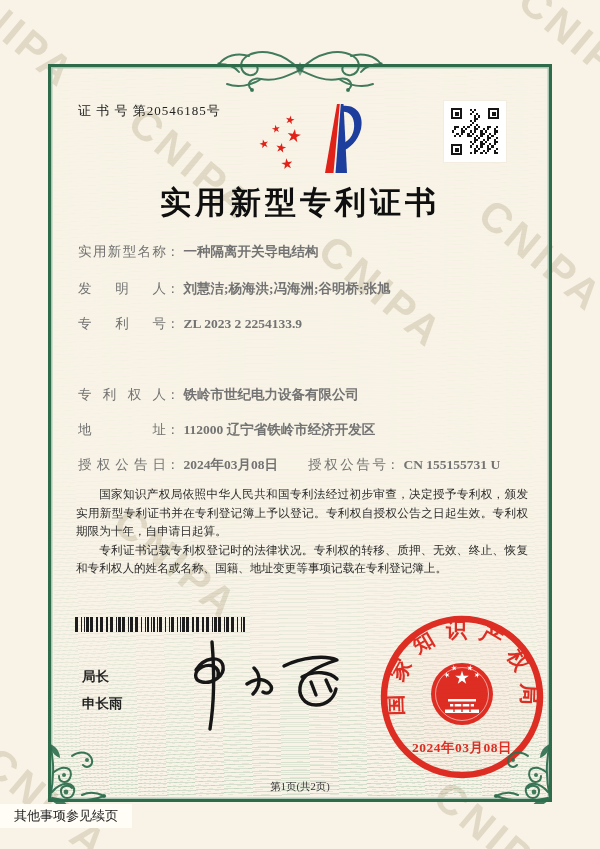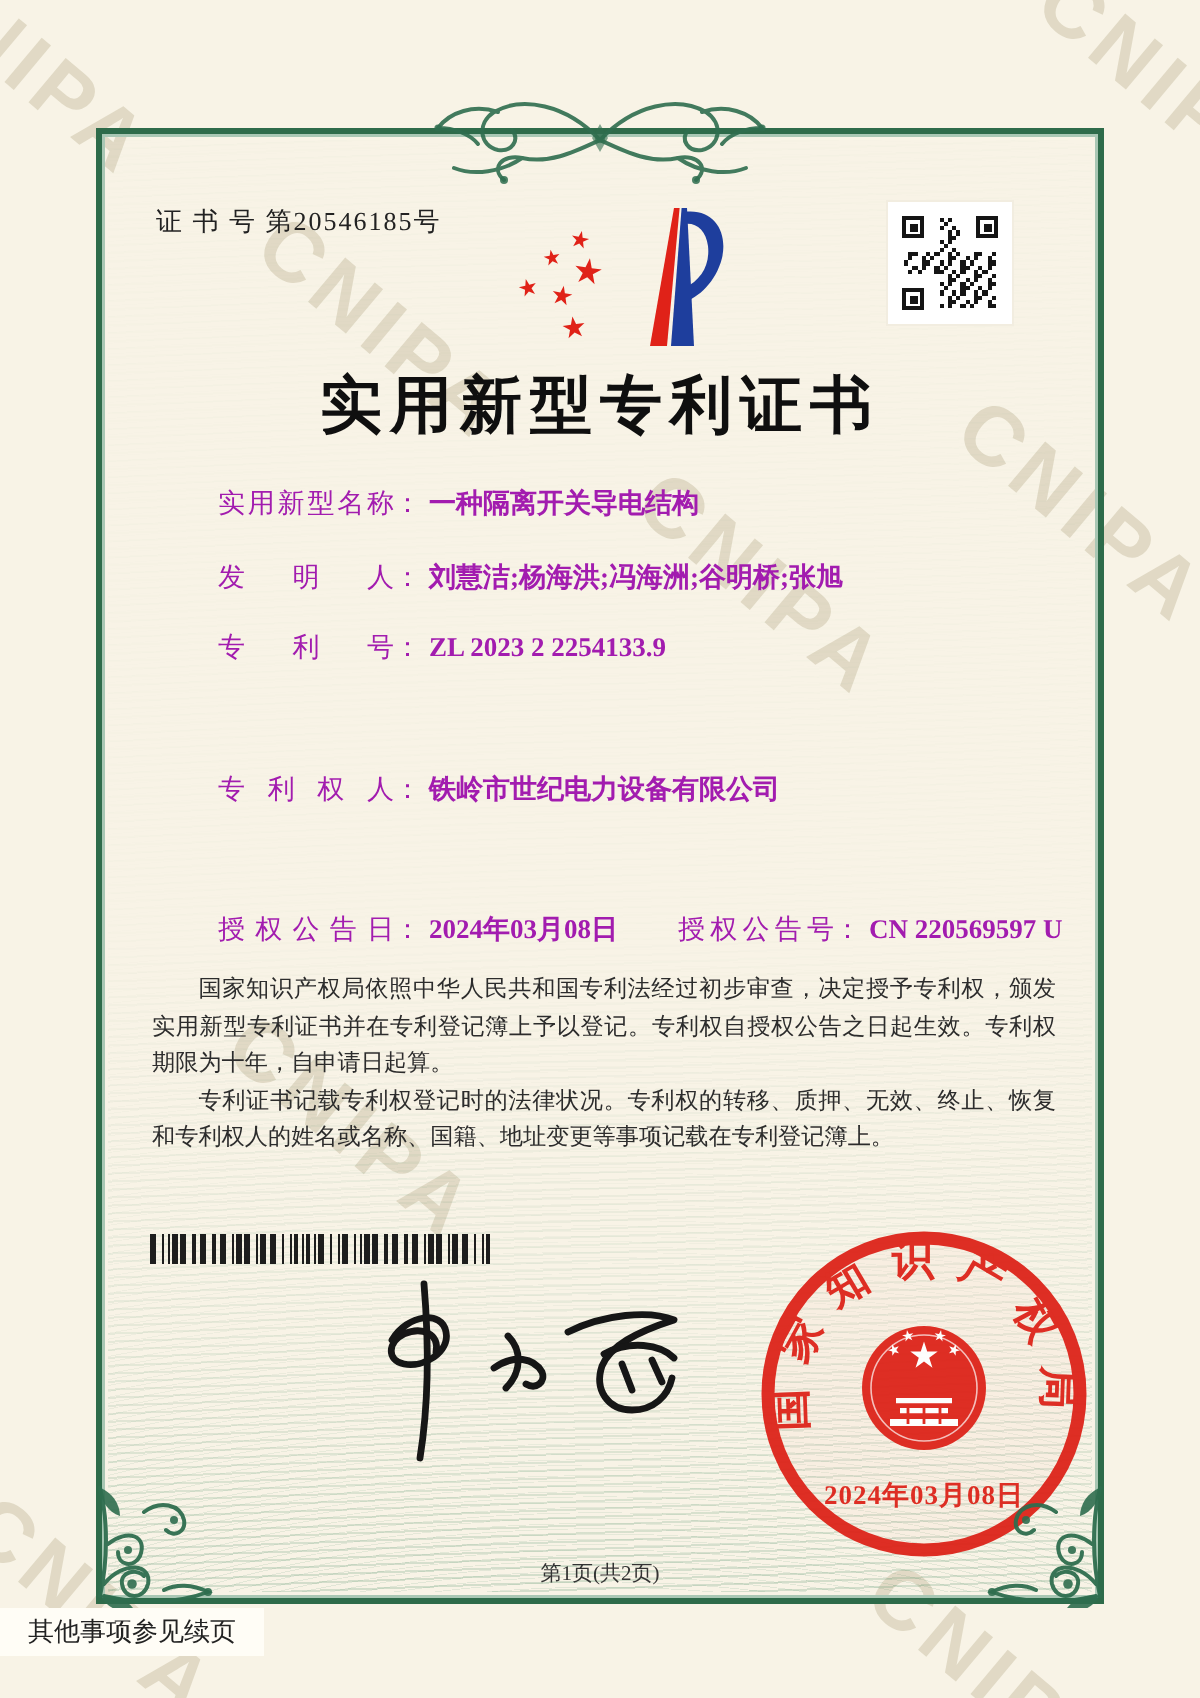--- a/index.html
+++ b/index.html
@@ -23,21 +23,21 @@
   .logo{position:absolute;z-index:3;left:254px;top:96px;}
   .qr{position:absolute;z-index:3;left:444px;top:101px;width:62px;height:61px;background:#fff;box-shadow:0 0 0 1px #f2ede0;}
   .qr .qr-grid{position:absolute;inset:8px;display:grid;grid-template-rows:repeat(21,1fr);grid-template-columns:repeat(21,1fr);}
   .qr .qr-grid i{background:#151515;}
   .qr .finder{position:absolute;width:11px;height:11px;border:2.5px solid #151515;box-sizing:border-box;}
   .qr .finder::after{content:"";position:absolute;inset:1.5px;background:#151515;}
   .qr .f-tl{left:7px;top:7px;} .qr .f-tr{right:7px;top:7px;} .qr .f-bl{left:7px;bottom:7px;}
   .title{position:absolute;z-index:3;left:0;right:0;top:182px;text-align:center;
          font-size:31px;font-weight:700;letter-spacing:4px;color:#0f0f0f;}
   
-  .frow{position:absolute;z-index:3;left:78px;font-size:13.5px;white-space:nowrap;color:#a21caf;margin-left:31px;}
+  .frow{position:absolute;z-index:3;left:78px;font-size:13.5px;white-space:nowrap;color:#737373;}
   .flabel{display:inline-block;width:88px;text-align:justify;text-align-last:justify;font-weight:500;}
   .fcolon{font-weight:500;margin-right:4px;}
   .fval{font-weight:600;}
   .frow.r0{top:243px;} .frow.r1{top:280px;} .frow.r2{top:315px;} .frow.r3{top:351px;}
   .frow.r4{top:386px;} .frow.r5{top:421px;} .frow.r6{top:456px;}
   .frow.r7{top:456px;left:308px;} .frow.r7 .flabel{width:78px;}
   
   .paras{position:absolute;z-index:3;left:76px;top:486px;width:452px;font-size:11.6px;line-height:18.6px;
          text-align:justify;color:#2c2c2c;}
   .paras p{margin:0;text-indent:2em;}
@@ -233,34 +233,41 @@
   </div>
   <div class="frow r1">
     <span class="flabel">发明人</span><span class="fcolon">：</span><span class="fval">刘慧洁;杨海洪;冯海洲;谷明桥;张旭</span>
   </div>
   <div class="frow r2">
     <span class="flabel">专利号</span><span class="fcolon">：</span><span class="fval">ZL 2023 2 2254133.9</span>
   </div>
   <div class="frow r4">
     <span class="flabel">专利权人</span><span class="fcolon">：</span><span class="fval">铁岭市世纪电力设备有限公司</span>
   </div>
+  <div class="frow r5">
+    <span class="flabel">地址</span><span class="fcolon">：</span><span class="fval">112000 辽宁省铁岭市经济开发区</span>
+  </div>
   <div class="frow r6">
     <span class="flabel">授权公告日</span><span class="fcolon">：</span><span class="fval">2024年03月08日</span>
   </div>
   <div class="frow r7">
-    <span class="flabel">授权公告号</span><span class="fcolon">：</span><span class="fval">CN 220569597 U</span>
+    <span class="flabel">授权公告号</span><span class="fcolon">：</span><span class="fval">CN 155155731 U</span>
   </div>
 
   <div class="paras">
     <p>国家知识产权局依照中华人民共和国专利法经过初步审查，决定授予专利权，颁发实用新型专利证书并在专利登记簿上予以登记。专利权自授权公告之日起生效。专利权期限为十年，自申请日起算。</p>
     <p>专利证书记载专利权登记时的法律状况。专利权的转移、质押、无效、终止、恢复和专利权人的姓名或名称、国籍、地址变更等事项记载在专利登记簿上。</p>
   </div>
 
   <div class="barcode"><i style="width: 3px; margin-right: 3px;"></i><i style="width: 1px; margin-right: 2px;"></i><i style="width: 1px; margin-right: 1px;"></i><i style="width: 3px; margin-right: 1px;"></i><i style="width: 3px; margin-right: 3px;"></i><i style="width: 2px; margin-right: 2px;"></i><i style="width: 3px; margin-right: 3px;"></i><i style="width: 2px; margin-right: 2px;"></i><i style="width: 3px; margin-right: 3px;"></i><i style="width: 1px; margin-right: 1px;"></i><i style="width: 3px; margin-right: 1px;"></i><i style="width: 3px; margin-right: 3px;"></i><i style="width: 1px; margin-right: 1px;"></i><i style="width: 3px; margin-right: 2px;"></i><i style="width: 3px; margin-right: 3px;"></i><i style="width: 1px; margin-right: 3px;"></i><i style="width: 1px; margin-right: 1px;"></i><i style="width: 2px; margin-right: 2px;"></i><i style="width: 1px; margin-right: 1px;"></i><i style="width: 2px; margin-right: 2px;"></i><i style="width: 1px; margin-right: 1px;"></i><i style="width: 3px; margin-right: 3px;"></i><i style="width: 1px; margin-right: 3px;"></i><i style="width: 1px; margin-right: 1px;"></i><i style="width: 3px; margin-right: 3px;"></i><i style="width: 1px; margin-right: 2px;"></i><i style="width: 1px; margin-right: 1px;"></i><i style="width: 3px; margin-right: 1px;"></i><i style="width: 3px; margin-right: 3px;"></i><i style="width: 2px; margin-right: 2px;"></i><i style="width: 3px; margin-right: 3px;"></i><i style="width: 2px; margin-right: 2px;"></i><i style="width: 3px; margin-right: 3px;"></i><i style="width: 1px; margin-right: 1px;"></i><i style="width: 3px; margin-right: 1px;"></i><i style="width: 3px; margin-right: 3px;"></i><i style="width: 1px; margin-right: 1px;"></i><i style="width: 3px; margin-right: 2px;"></i><i style="width: 3px; margin-right: 3px;"></i><i style="width: 1px; margin-right: 3px;"></i><i style="width: 1px; margin-right: 1px;"></i><i style="width: 2px; margin-right: 2px;"></i></div>
 
+  <div class="director">
+    <div>局长</div>
+    <div>申长雨</div>
+  </div>
 
   <svg class="sig" width="185" height="100" viewBox="0 0 185 100" aria-label="申长雨">
     <g stroke="#161616" stroke-width="3.4" fill="none" stroke-linecap="round" stroke-linejoin="round">
       <path d="M28,34 C36,21 53,19 55,30 C57,40 44,48 34,46 C25,44 26,35 34,31 C43,27 52,31 50,40"></path>
       <path d="M44,6 C46,30 47,62 42,93"></path>
       <path d="M86,32 C93,39 93,50 85,58"></path>
       <path d="M79,48 C89,41 99,43 103,50 C105,55 100,59 95,56"></path>
       <path d="M116,30 C134,21 157,19 169,24 C150,30 137,37 133,47 C129,59 136,69 148,69 C159,69 166,62 168,53"></path>
       <path d="M134,41 C147,34 162,36 169,43"></path>
       <path d="M143,46 L148,59"></path>

